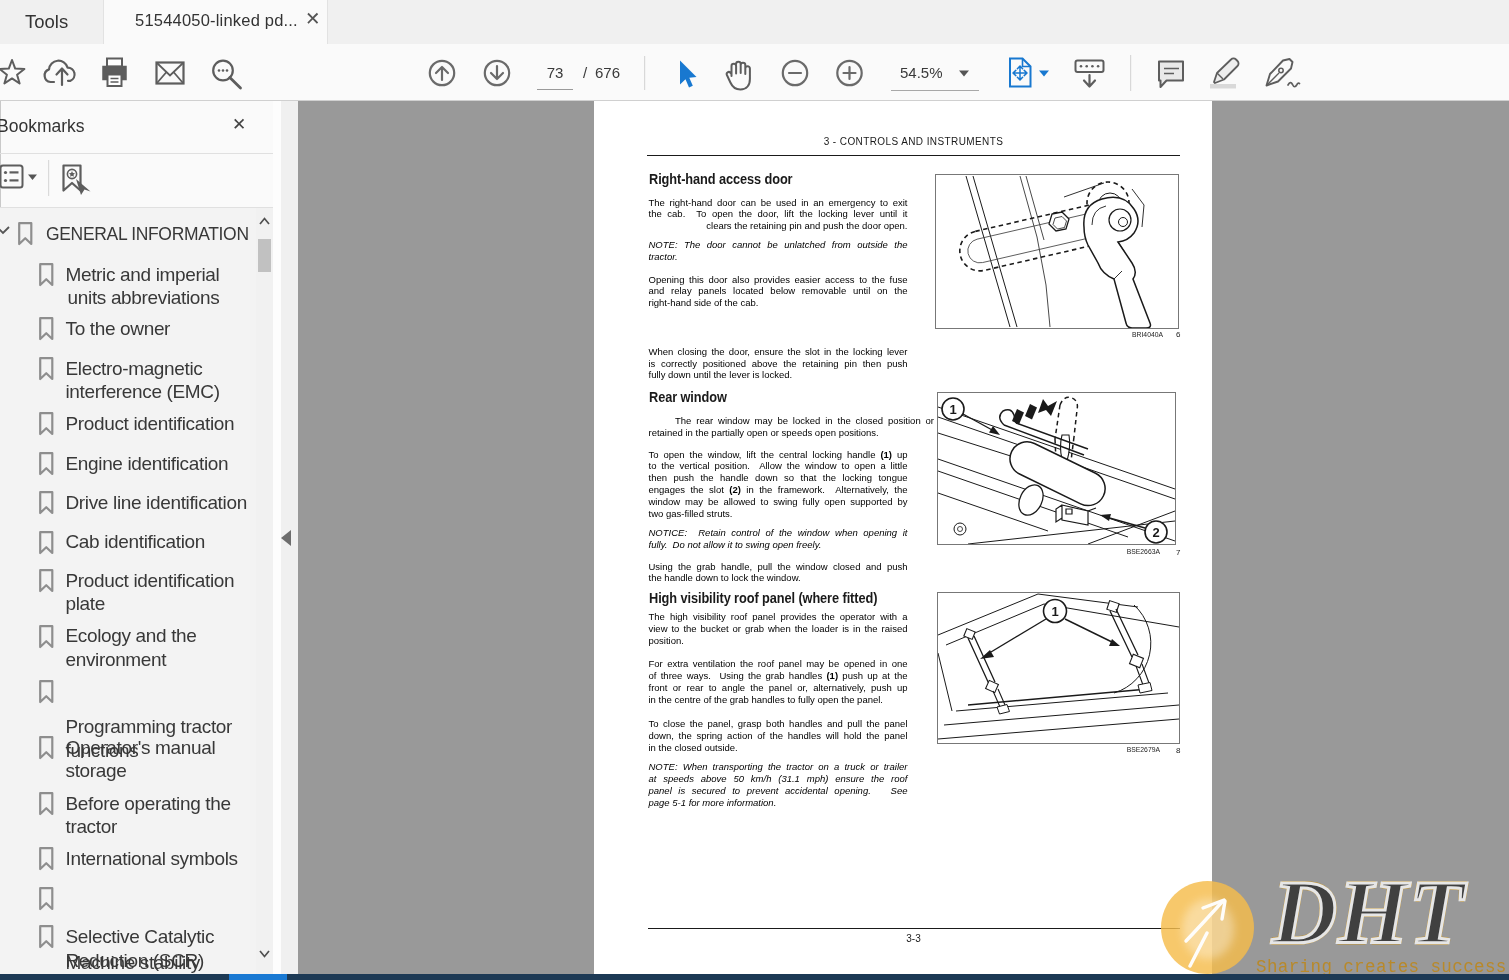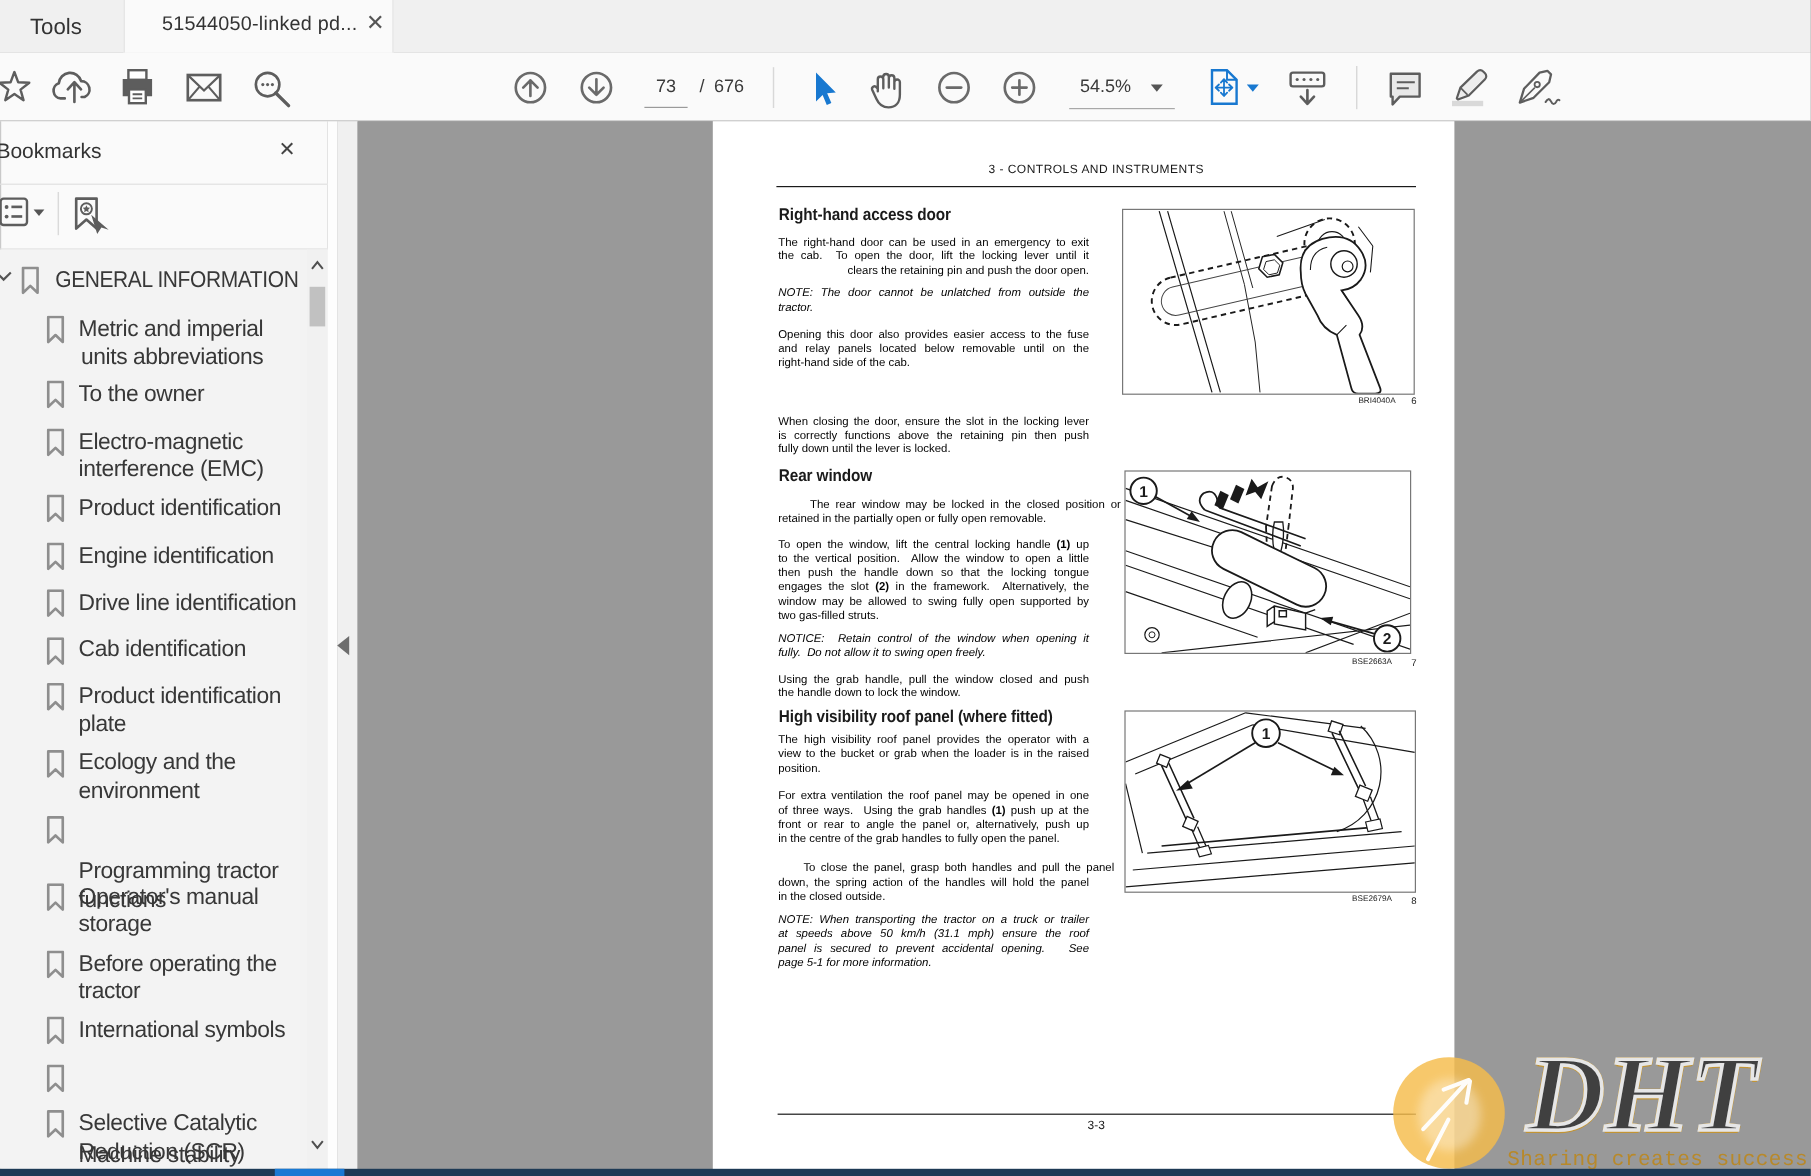--- a/index.html
+++ b/index.html
@@ -234,42 +234,42 @@
 
 <div class="bl j" style="left:648.5px; top:196.6px;">The right-hand door can be used in an emergency to exit</div>
 <div class="bl j" style="left:648.5px; top:208.4px;">the cab.&nbsp; To open the door, lift the locking lever until it</div>
 <div class="bl" style="left:648.5px; top:220.2px;text-align:right;">clears the retaining pin and push the door open.</div>
 <div class="bl j i" style="left:648.5px; top:239.2px;">NOTE: The door cannot be unlatched from outside the</div>
 <div class="bl i" style="left:648.5px; top:251.0px;">tractor.</div>
 <div class="bl j" style="left:648.5px; top:273.5px;">Opening this door also provides easier access to the fuse</div>
 <div class="bl j" style="left:648.5px; top:285.3px;">and relay panels located below removable until on the</div>
 <div class="bl" style="left:648.5px; top:297.1px;">right-hand side of the cab.</div>
 <div class="bl j" style="left:648.5px; top:345.7px;">When closing the door, ensure the slot in the locking lever</div>
-<div class="bl j" style="left:648.5px; top:357.5px;">is correctly functions above the retaining pin then push</div>
+<div class="bl j" style="left:648.5px; top:357.5px;">is correctly positioned above the retaining pin then push</div>
 <div class="bl" style="left:648.5px; top:369.3px;">fully down until the lever is locked.</div>
 <div class="bl j" style="left:675px; top:414.8px;">The rear window may be locked in the closed position or</div>
-<div class="bl" style="left:648.5px; top:426.6px;">retained in the partially open or fully open removable.</div>
+<div class="bl" style="left:648.5px; top:426.6px;">retained in the partially open or speeds open positions.</div>
 <div class="bl j" style="left:648.5px; top:448.6px;">To open the window, lift the central locking handle <b>(1)</b> up</div>
 <div class="bl j" style="left:648.5px; top:460.4px;">to the vertical position.&nbsp; Allow the window to open a little</div>
 <div class="bl j" style="left:648.5px; top:472.2px;">then push the handle down so that the locking tongue</div>
 <div class="bl j" style="left:648.5px; top:483.9px;">engages the slot <b>(2)</b> in the framework.&nbsp; Alternatively, the</div>
 <div class="bl j" style="left:648.5px; top:495.7px;">window may be allowed to swing fully open supported by</div>
 <div class="bl" style="left:648.5px; top:507.5px;">two gas-filled struts.</div>
 <div class="bl j i" style="left:648.5px; top:527.1px;">NOTICE:&nbsp; Retain control of the window when opening it</div>
 <div class="bl i" style="left:648.5px; top:538.9px;">fully.&nbsp; Do not allow it to swing open freely.</div>
 <div class="bl j" style="left:648.5px; top:560.6px;">Using the grab handle, pull the window closed and push</div>
 <div class="bl" style="left:648.5px; top:572.4px;">the handle down to lock the window.</div>
 <div class="bl j" style="left:648.5px; top:610.9px;">The high visibility roof panel provides the operator with a</div>
 <div class="bl j" style="left:648.5px; top:622.7px;">view to the bucket or grab when the loader is in the raised</div>
 <div class="bl" style="left:648.5px; top:634.5px;">position.</div>
 <div class="bl j" style="left:648.5px; top:658.4px;">For extra ventilation the roof panel may be opened in one</div>
 <div class="bl j" style="left:648.5px; top:670.2px;">of three ways.&nbsp; Using the grab handles <b>(1)</b> push up at the</div>
 <div class="bl j" style="left:648.5px; top:682.0px;">front or rear to angle the panel or, alternatively, push up</div>
 <div class="bl" style="left:648.5px; top:693.7px;">in the centre of the grab handles to fully open the panel.</div>
-<div class="bl j" style="left:648.5px; top:718.4px;margin-left:21px;">To close the panel, grasp both handles and pull the panel</div>
+<div class="bl j" style="left:648.5px; top:718.4px;">To close the panel, grasp both handles and pull the panel</div>
 <div class="bl j" style="left:648.5px; top:730.2px;">down, the spring action of the handles will hold the panel</div>
 <div class="bl" style="left:648.5px; top:742.0px;">in the closed outside.</div>
 <div class="bl j i" style="left:648.5px; top:761.3px;">NOTE: When transporting the tractor on a truck or trailer</div>
 <div class="bl j i" style="left:648.5px; top:773.1px;">at speeds above 50&nbsp;km/h (31.1&nbsp;mph) ensure the roof</div>
 <div class="bl j i" style="left:648.5px; top:784.9px;">panel is secured to prevent accidental opening.&nbsp;&nbsp; See</div>
 <div class="bl i" style="left:648.5px; top:796.6px;">page 5-1 for more information.</div>
 
 <div class="imgbox" style="left:935px; top:174px; width:244px; height:155px;"><svg width="242" height="153" viewBox="0 0 242 153">
 <path d="M30,1 L74,152 M37,1 L81,152" stroke="#1a1a1a" stroke-width="1" fill="none"></path>
 <path d="M84,1 L101,62 M90,1 L108,65 M101,62 L110,110 L114,152" stroke="#1a1a1a" stroke-width="0.8" fill="none"></path>

